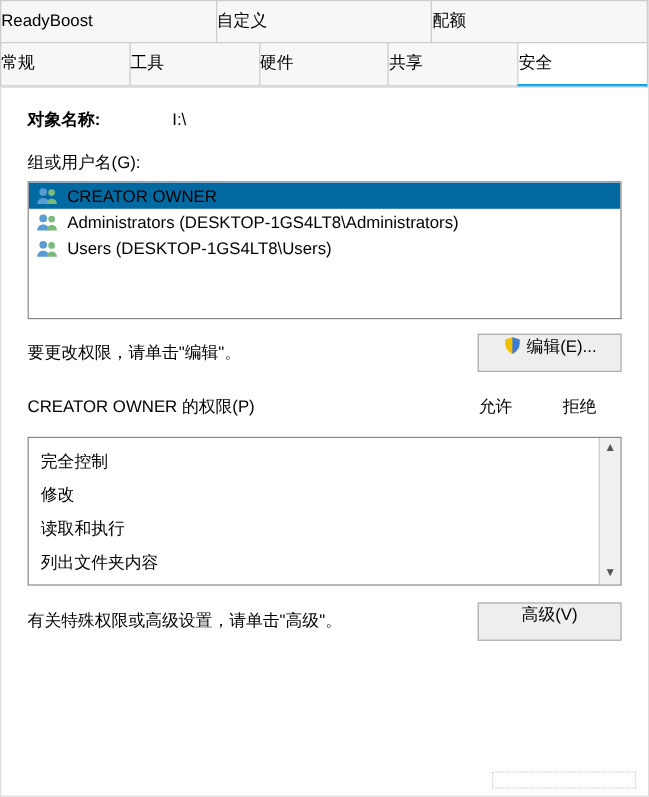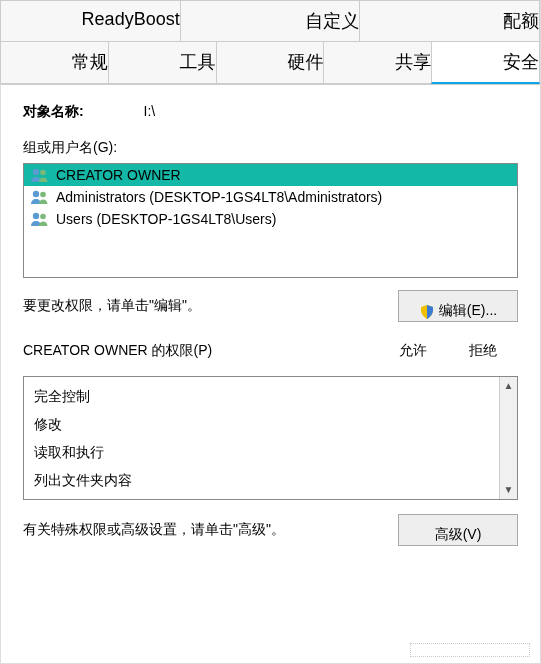--- a/index.html
+++ b/index.html
@@ -20,27 +20,27 @@
       position: relative;
     }
     .tab-rows {
       border-bottom: 1px solid #ccc;
     }
     .tab-row {
       display: flex;
     }
     .tab {
       flex: 1;
-      text-align: right;
+      text-align: left;
       padding: 8px 0;
       border: 1px solid #ccc;
       background: #f7f7f7;
       cursor: pointer;
       margin: -1px 0 0 -1px;
-      font-size: 18px;
+      font-size: 14px;
     }
     .tab.active {
       background: #fff;
       border-bottom: 2px solid #0ea5e9;
       position: relative;
       z-index: 2;
     }
     .tab-content {
       padding: 18px 22px 10px 22px;
     }
@@ -65,21 +65,21 @@
       background: #fff;
       margin-bottom: 12px;
     }
     .list-item {
       display: flex;
       align-items: center;
       padding: 3px 6px;
       cursor: default;
     }
     .list-item.selected {
-      background: #14b8a6;
+      background: #0369a1;
     }
     .user-icon {
       width: 20px;
       height: 16px;
       margin-right: 6px;
       display: inline-flex;
       align-items: center;
       justify-content: center;
       flex-shrink: 0;
     }
@@ -93,21 +93,21 @@
     .edit-hint { flex: 1; }
     .btn {
       min-width: 120px;
       height: 32px;
       border: 1px solid #aaa;
       background: #eeeeee;
       cursor: pointer;
       font-family: inherit;
       font-size: 14px;
       display: inline-flex;
-      align-items: flex-end;
+      align-items: flex-start;
       justify-content: center;
       gap: 4px;
     }
     .shield-icon { width: 16px; height: 16px; }
     .perm-header {
       display: flex;
       margin-bottom: 16px;
       align-items: flex-end;
     }
     .perm-header .perm-title { flex: 1; }

